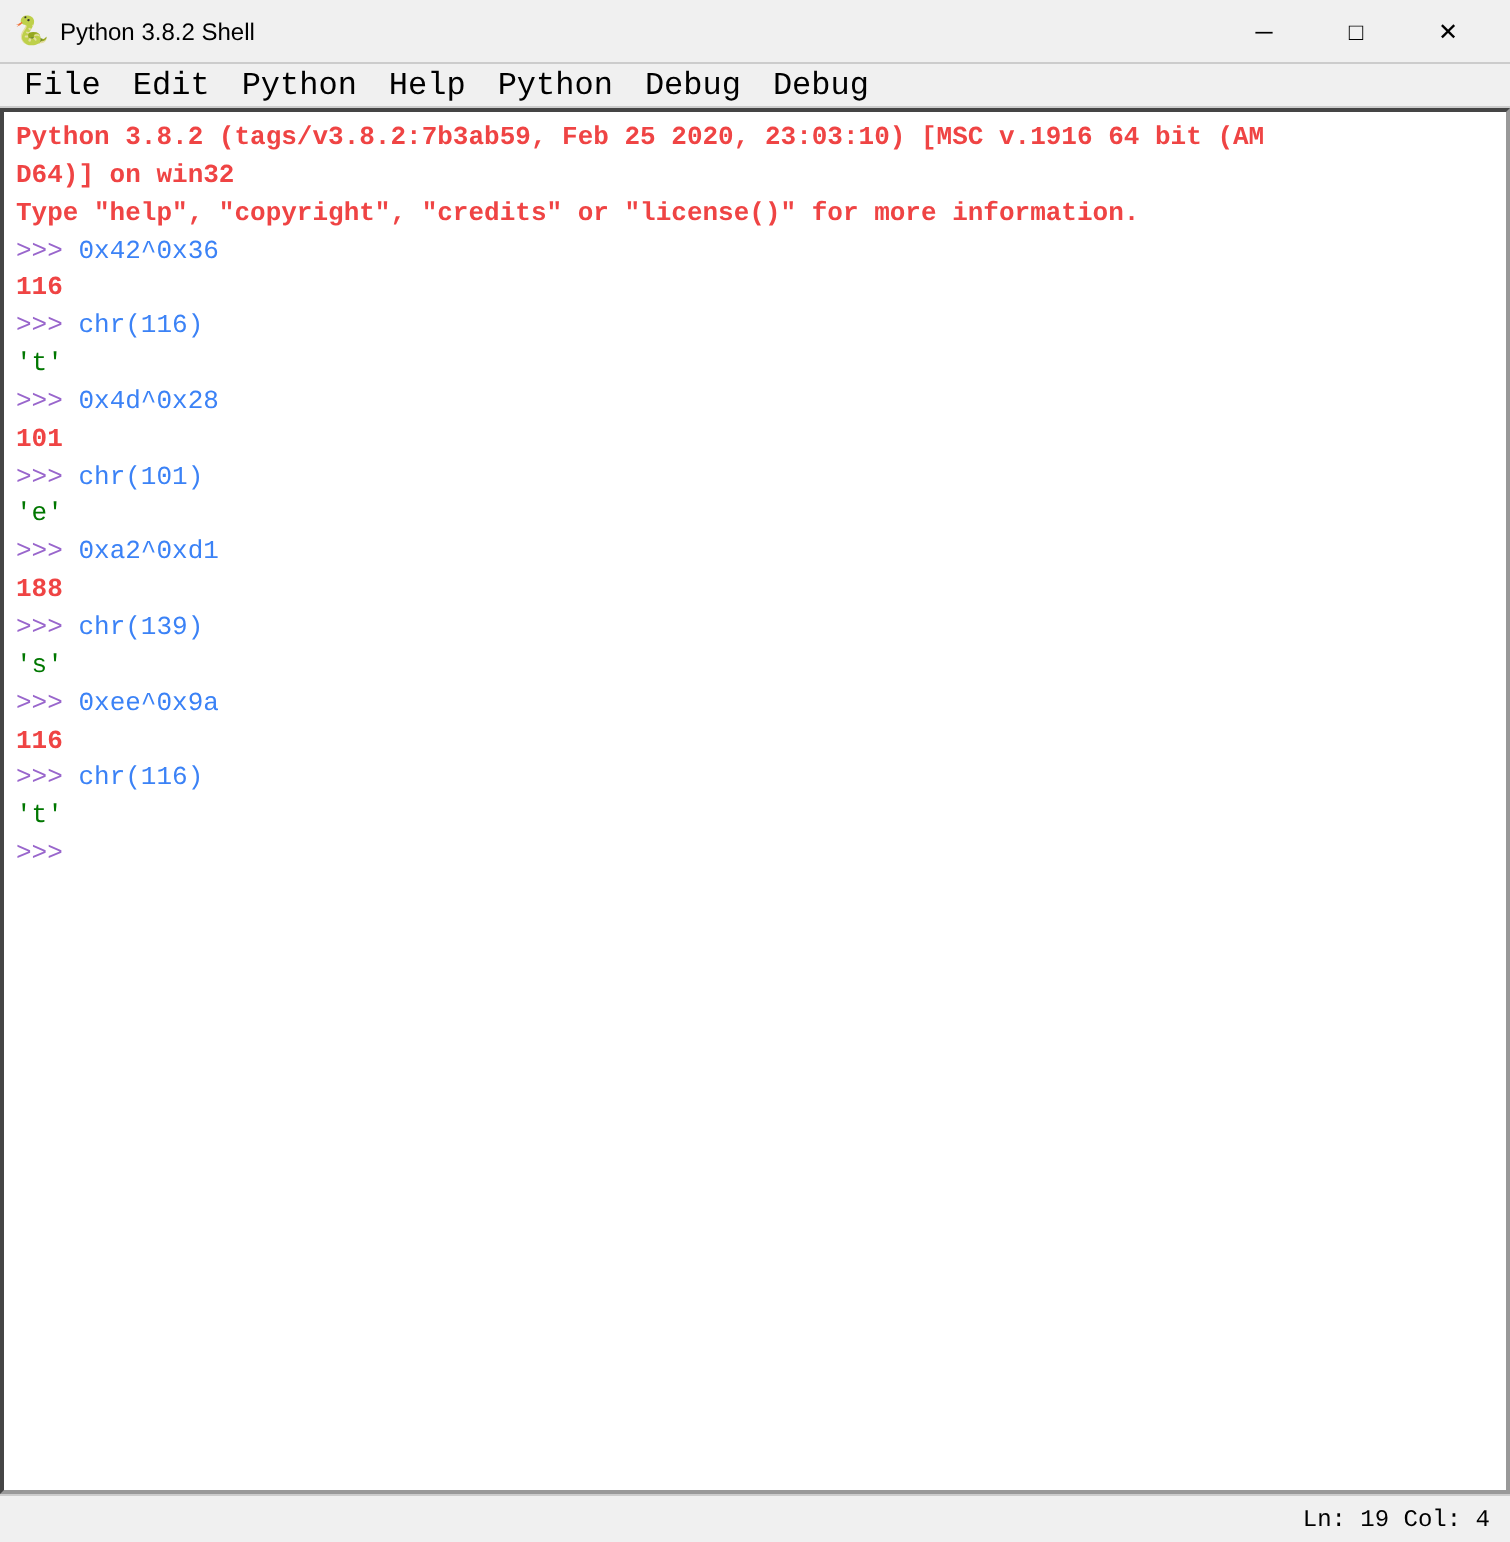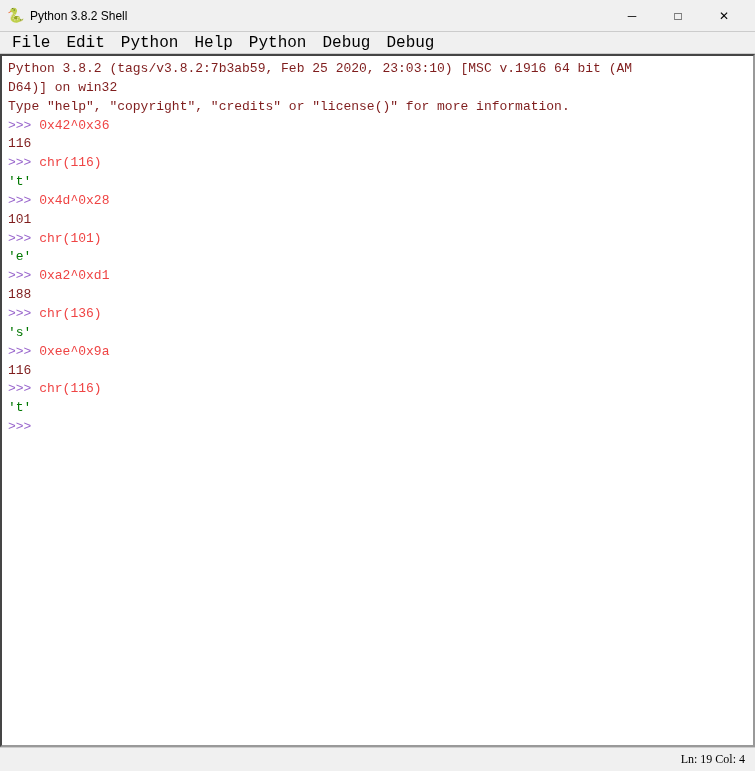--- a/index.html
+++ b/index.html
@@ -96,29 +96,29 @@
 
     
     .status-bar {
       background: #f0f0f0;
       height: 24px;
       display: flex;
       align-items: center;
       justify-content: flex-end;
       padding: 0 10px;
       border-top: 1px solid #ccc;
-      font-family: Liberation Serif, serif;
+      font-family: Liberation Mono, monospace;
       font-size: 12px;
       color: #000;
     }
 
     
-    .blue { color: #ef4444; }
+    .blue { color: #3b82f6; }
     .green { color: #007700; }
-    .black { color: #7f1d1d; }
+    .black { color: #ef4444; font-weight: bold; }
     .prompt { color: #9966cc; }
 
     pre {
       font-family: 'Courier New', Courier, monospace;
       font-size: 13px;
       white-space: pre-wrap;
       margin: 0;
       line-height: 1.45;
     }
   </style>
@@ -155,21 +155,21 @@
 <span class="prompt">&gt;&gt;&gt; </span><span class="blue">0x42^0x36</span>
 <span class="black">116</span>
 <span class="prompt">&gt;&gt;&gt; </span><span class="blue">chr(116)</span>
 <span class="green">'t'</span>
 <span class="prompt">&gt;&gt;&gt; </span><span class="blue">0x4d^0x28</span>
 <span class="black">101</span>
 <span class="prompt">&gt;&gt;&gt; </span><span class="blue">chr(101)</span>
 <span class="green">'e'</span>
 <span class="prompt">&gt;&gt;&gt; </span><span class="blue">0xa2^0xd1</span>
 <span class="black">188</span>
-<span class="prompt">&gt;&gt;&gt; </span><span class="blue">chr(136)</span>
+<span class="prompt">&gt;&gt;&gt; </span><span class="blue">chr(139)</span>
 <span class="green">'s'</span>
 <span class="prompt">&gt;&gt;&gt; </span><span class="blue">0xee^0x9a</span>
 <span class="black">116</span>
 <span class="prompt">&gt;&gt;&gt; </span><span class="blue">chr(116)</span>
 <span class="green">'t'</span>
 <span class="prompt">&gt;&gt;&gt; </span></pre>
   </div>
 </div>
 
 <div class="status-bar">

